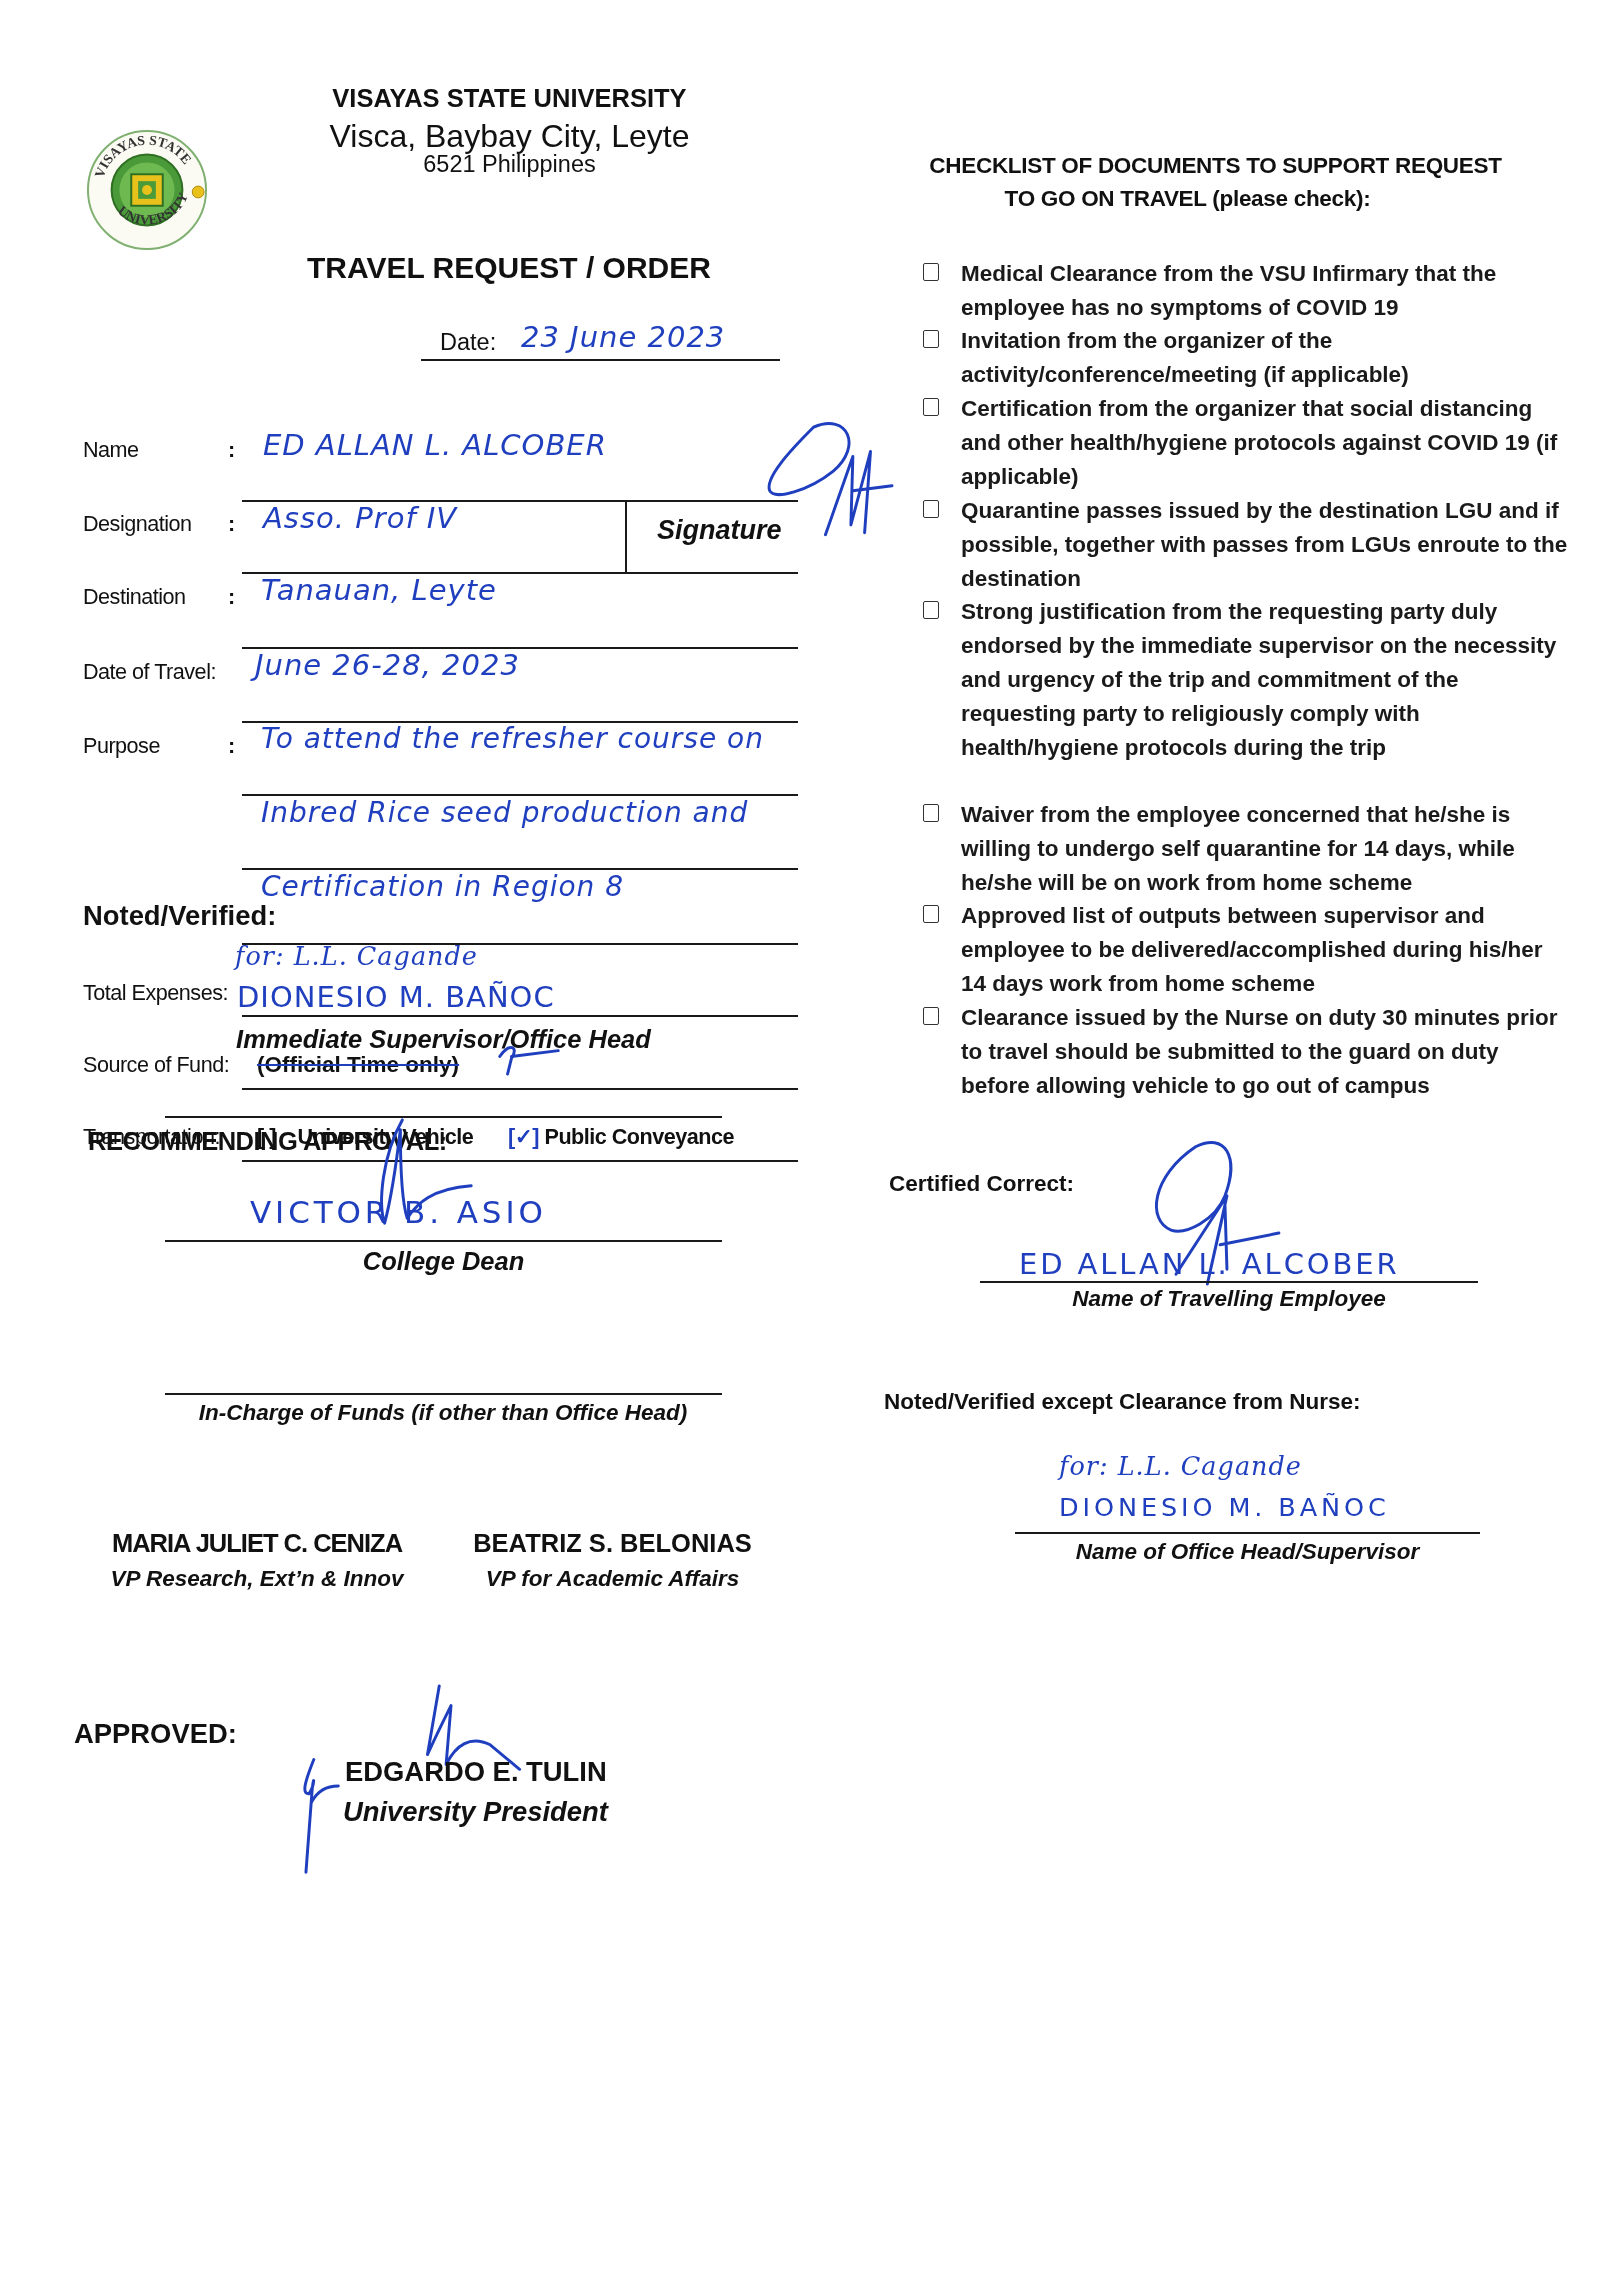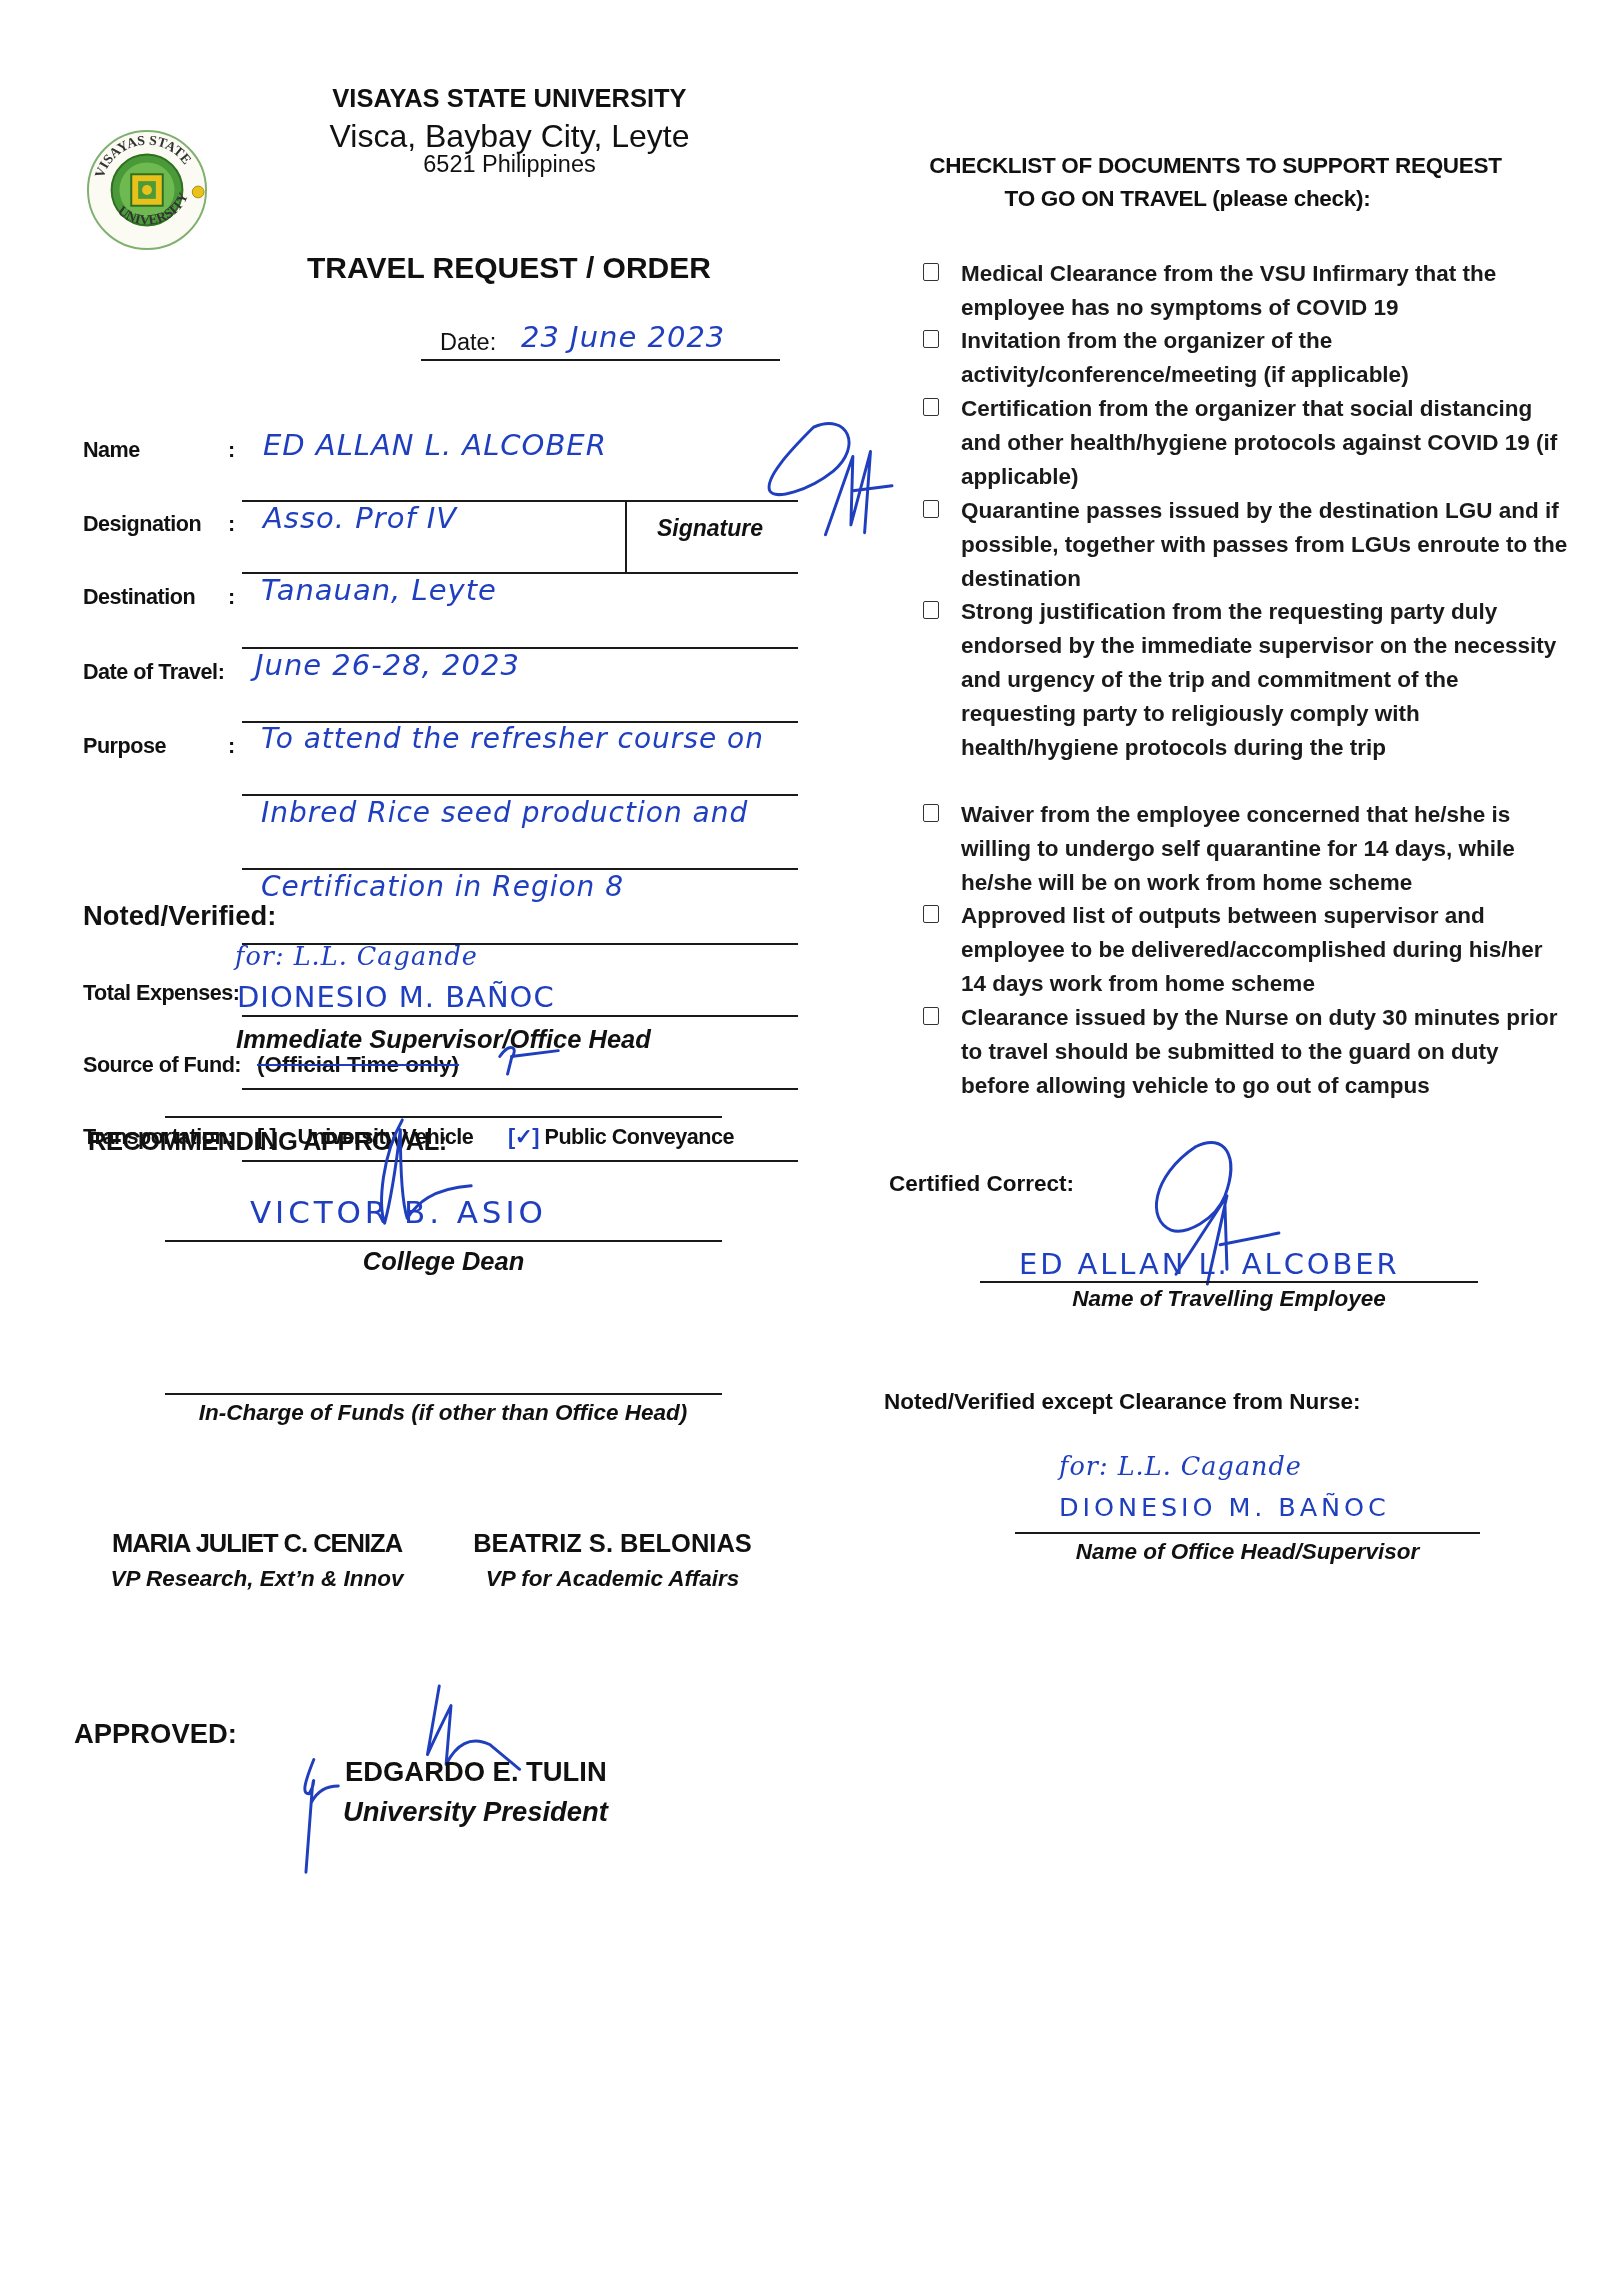--- a/index.html
+++ b/index.html
@@ -3,21 +3,21 @@
   <meta charset="utf-8">
   <style>
     html, body { margin: 0; padding: 0; background: #ffffff; }
     body { width: 1621px; height: 2291px; position: relative; overflow: hidden; color: #111; font-family: "Liberation Sans", sans-serif; }
     .abs { position: absolute; }
     .bold { font-weight: bold; }
     .ital { font-style: italic; }
     .center { text-align: center; }
     .hand { font-family: "DejaVu Sans", sans-serif; color: #1f3fbf; font-style: italic; letter-spacing: 1px; }
     .line { position: absolute; height: 0; border-top: 2.5px solid #1a1a1a; }
-    .lbl { position: absolute; font-weight: bold; font-size: 21.6px; letter-spacing: -0.5px; }
+    .lbl { position: absolute; font-weight: normal; font-size: 21.6px; letter-spacing: -0.5px; }
     .colon { position: absolute; font-weight: bold; font-size: 21.6px; }
     .fieldval { position: absolute; font-size: 29px; white-space: nowrap; }
     .cl-item { position: absolute; left: 923px; width: 637px; }
     .cl-box { position: absolute; left: 0; top: 5.9px; width: 13.7px; height: 15.7px; border: 1.5px solid #333; border-radius: 2px; background: #fff; }
     .cl-text { position: absolute; left: 38px; width: 608px; font-weight: bold; font-size: 22.5px; line-height: 34px; color: #1a1a1a; }
     .sig-svg { position: absolute; overflow: visible; }
     .sig-svg path { fill: none; stroke: #1f3fbf; stroke-width: 3; stroke-linecap: round; stroke-linejoin: round; }
   </style>
 </head>
 <body>
@@ -50,21 +50,21 @@
 
 <div class="lbl" style="left:83px;top:437px;">Name</div>
 <div class="colon" style="left:228px;top:437px;">:</div>
 <div class="fieldval hand" style="left:263px;top:428px;">ED ALLAN L. ALCOBER</div>
 <div class="line" style="left:242px;top:500px;width:556px;"></div>
 
 <div class="lbl" style="left:83px;top:511px;">Designation</div>
 <div class="colon" style="left:228px;top:511px;">:</div>
 <div class="fieldval hand" style="left:263px;top:501px;">Asso. Prof IV</div>
 <div class="abs" style="left:625px;top:502px;width:0;height:71px;border-left:2px solid #1a1a1a;"></div>
-<div class="abs bold ital" style="left:657px;top:515px;font-size:23px;">Signature</div>
+<div class="abs bold ital" style="left:657px;top:515px;font-size:27px;">Signature</div>
 <div class="line" style="left:242px;top:572px;width:556px;"></div>
 <svg class="sig-svg" width="137" height="118" style="left:755px;top:417px;" viewBox="0 0 140 120">
   <path d="M60,10 C95,-5 110,30 80,55 C55,75 20,85 15,75 C10,62 35,35 60,10"></path>
   <path d="M72,120 L100,40 L98,110 L118,35 L112,118"></path>
   <path d="M100,75 L140,70"></path>
 </svg>
 
 <div class="lbl" style="left:83px;top:584px;">Destination</div>
 <div class="colon" style="left:228px;top:584px;">:</div>
 <div class="fieldval hand" style="left:261px;top:573px;">Tanauan, Leyte</div>

